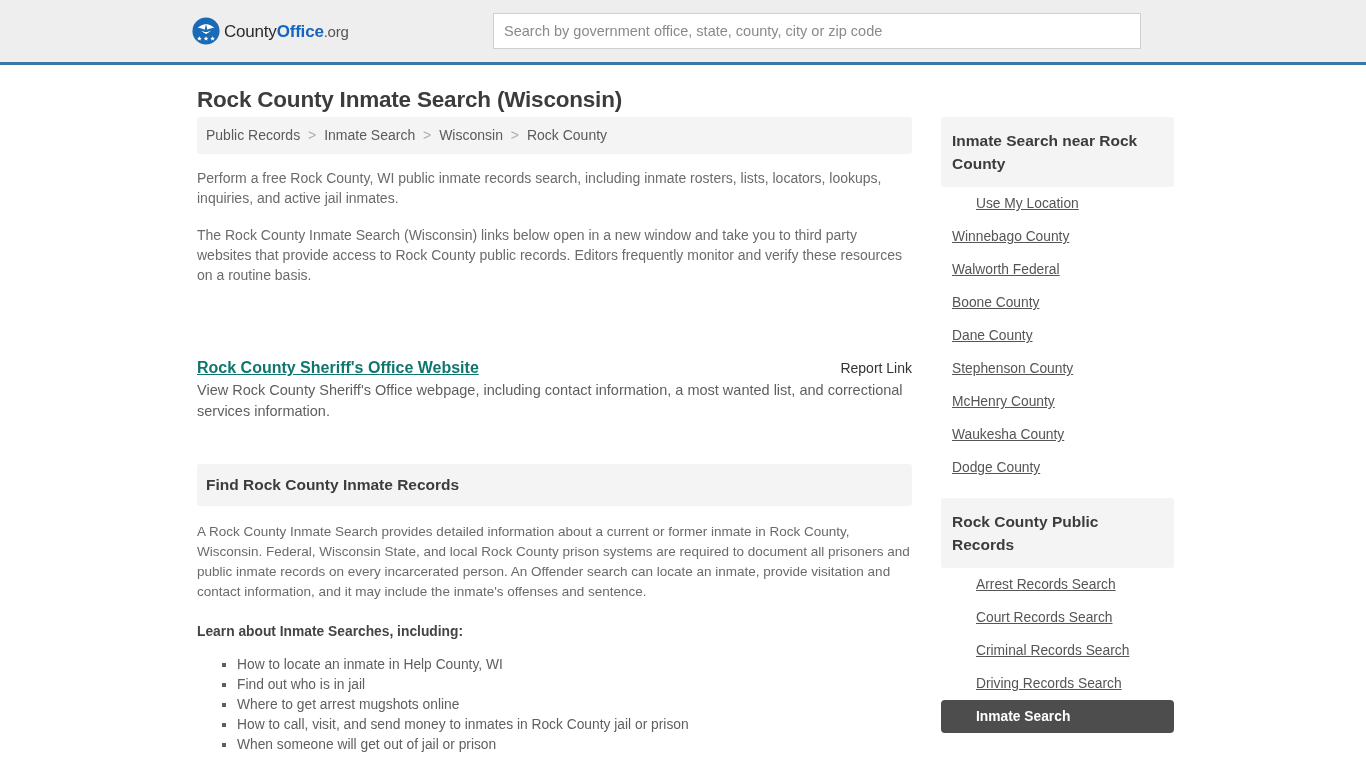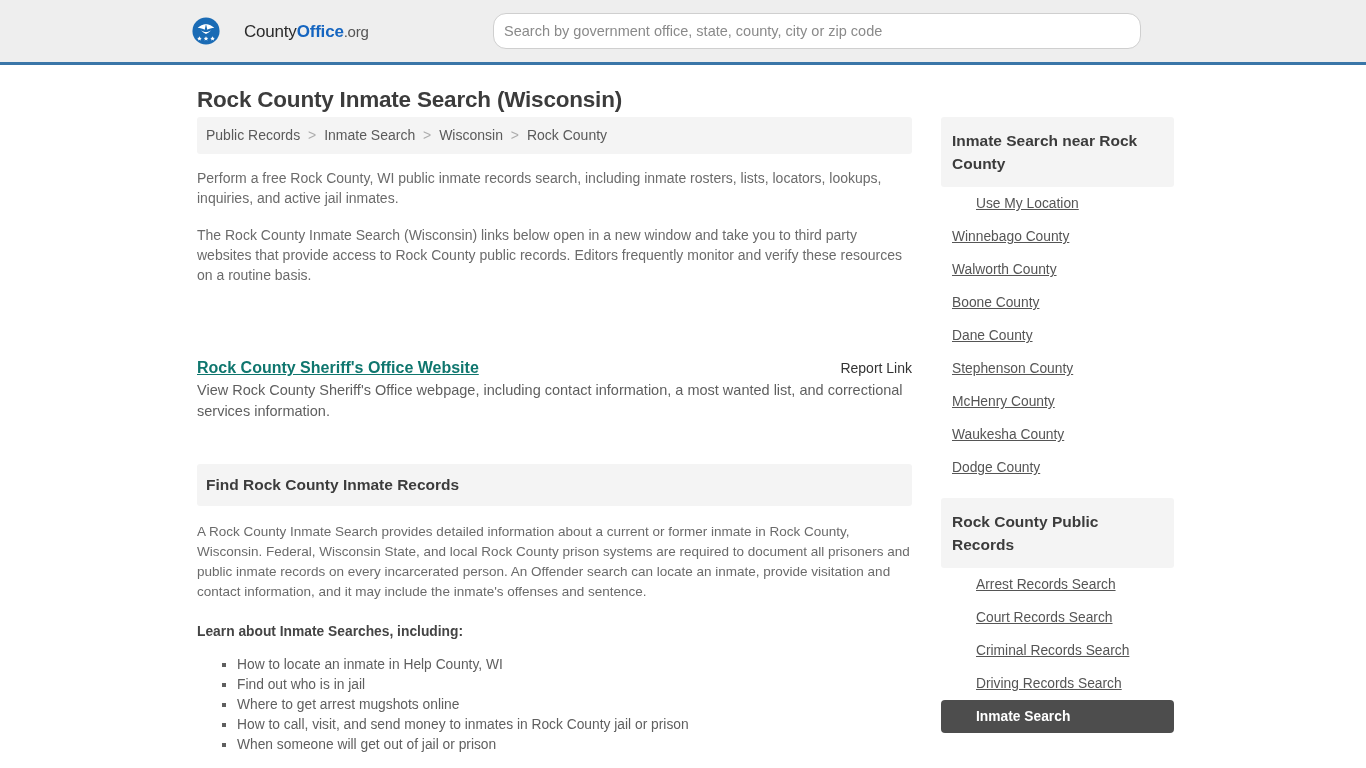--- a/index.html
+++ b/index.html
@@ -19,21 +19,21 @@
     border-bottom: 3px solid #3a76a8;
     display: flex;
     align-items: center;
     position: relative;
   }
   .brand {
     position: absolute;
     left: 192px;
     display: flex;
     align-items: center;
-    gap: 24px;
+    gap: 4px;
     text-decoration: none;
   }
   .brand-mark { width: 28px; height: 28px; display: block; }
   .brand-text {
     font-size: 17px;
     letter-spacing: -0.2px;
     white-space: nowrap;
     line-height: 1;
   }
   .brand-county { color: #2b2b2b; }
@@ -46,21 +46,21 @@
     width: 648px;
   }
   .search-input {
     width: 100%;
     height: 36px;
     padding: 4px 10px;
     font-size: 14.5px;
     color: #3b82f6;
     background: #fff;
     border: 1px solid #cfcfcf;
-    border-radius: 13px;
+    border-radius: 0;
     outline: none;
     font-family: "Liberation Sans", sans-serif;
   }
   .search-input::placeholder { color: #8a8a8a; }
 
   
   .page {
     position: relative;
     width: 1366px;
     padding: 0 192px 0 197px;
@@ -269,21 +269,21 @@
       <div class="side-card">
         <div class="side-head">Inmate Search near Rock County</div>
         <ul class="side-list">
           <li>
               <a class="indented" href="#">Use My Location</a>
             </li>
           <li>
               <a href="#">Winnebago County</a>
             </li>
           <li>
-              <a href="#">Walworth County</a>
+              <a href="#">Walworth Federal</a>
             </li>
           <li>
               <a href="#">Boone County</a>
             </li>
           <li>
               <a href="#">Dane County</a>
             </li>
           <li>
               <a href="#">Stephenson County</a>
             </li>

